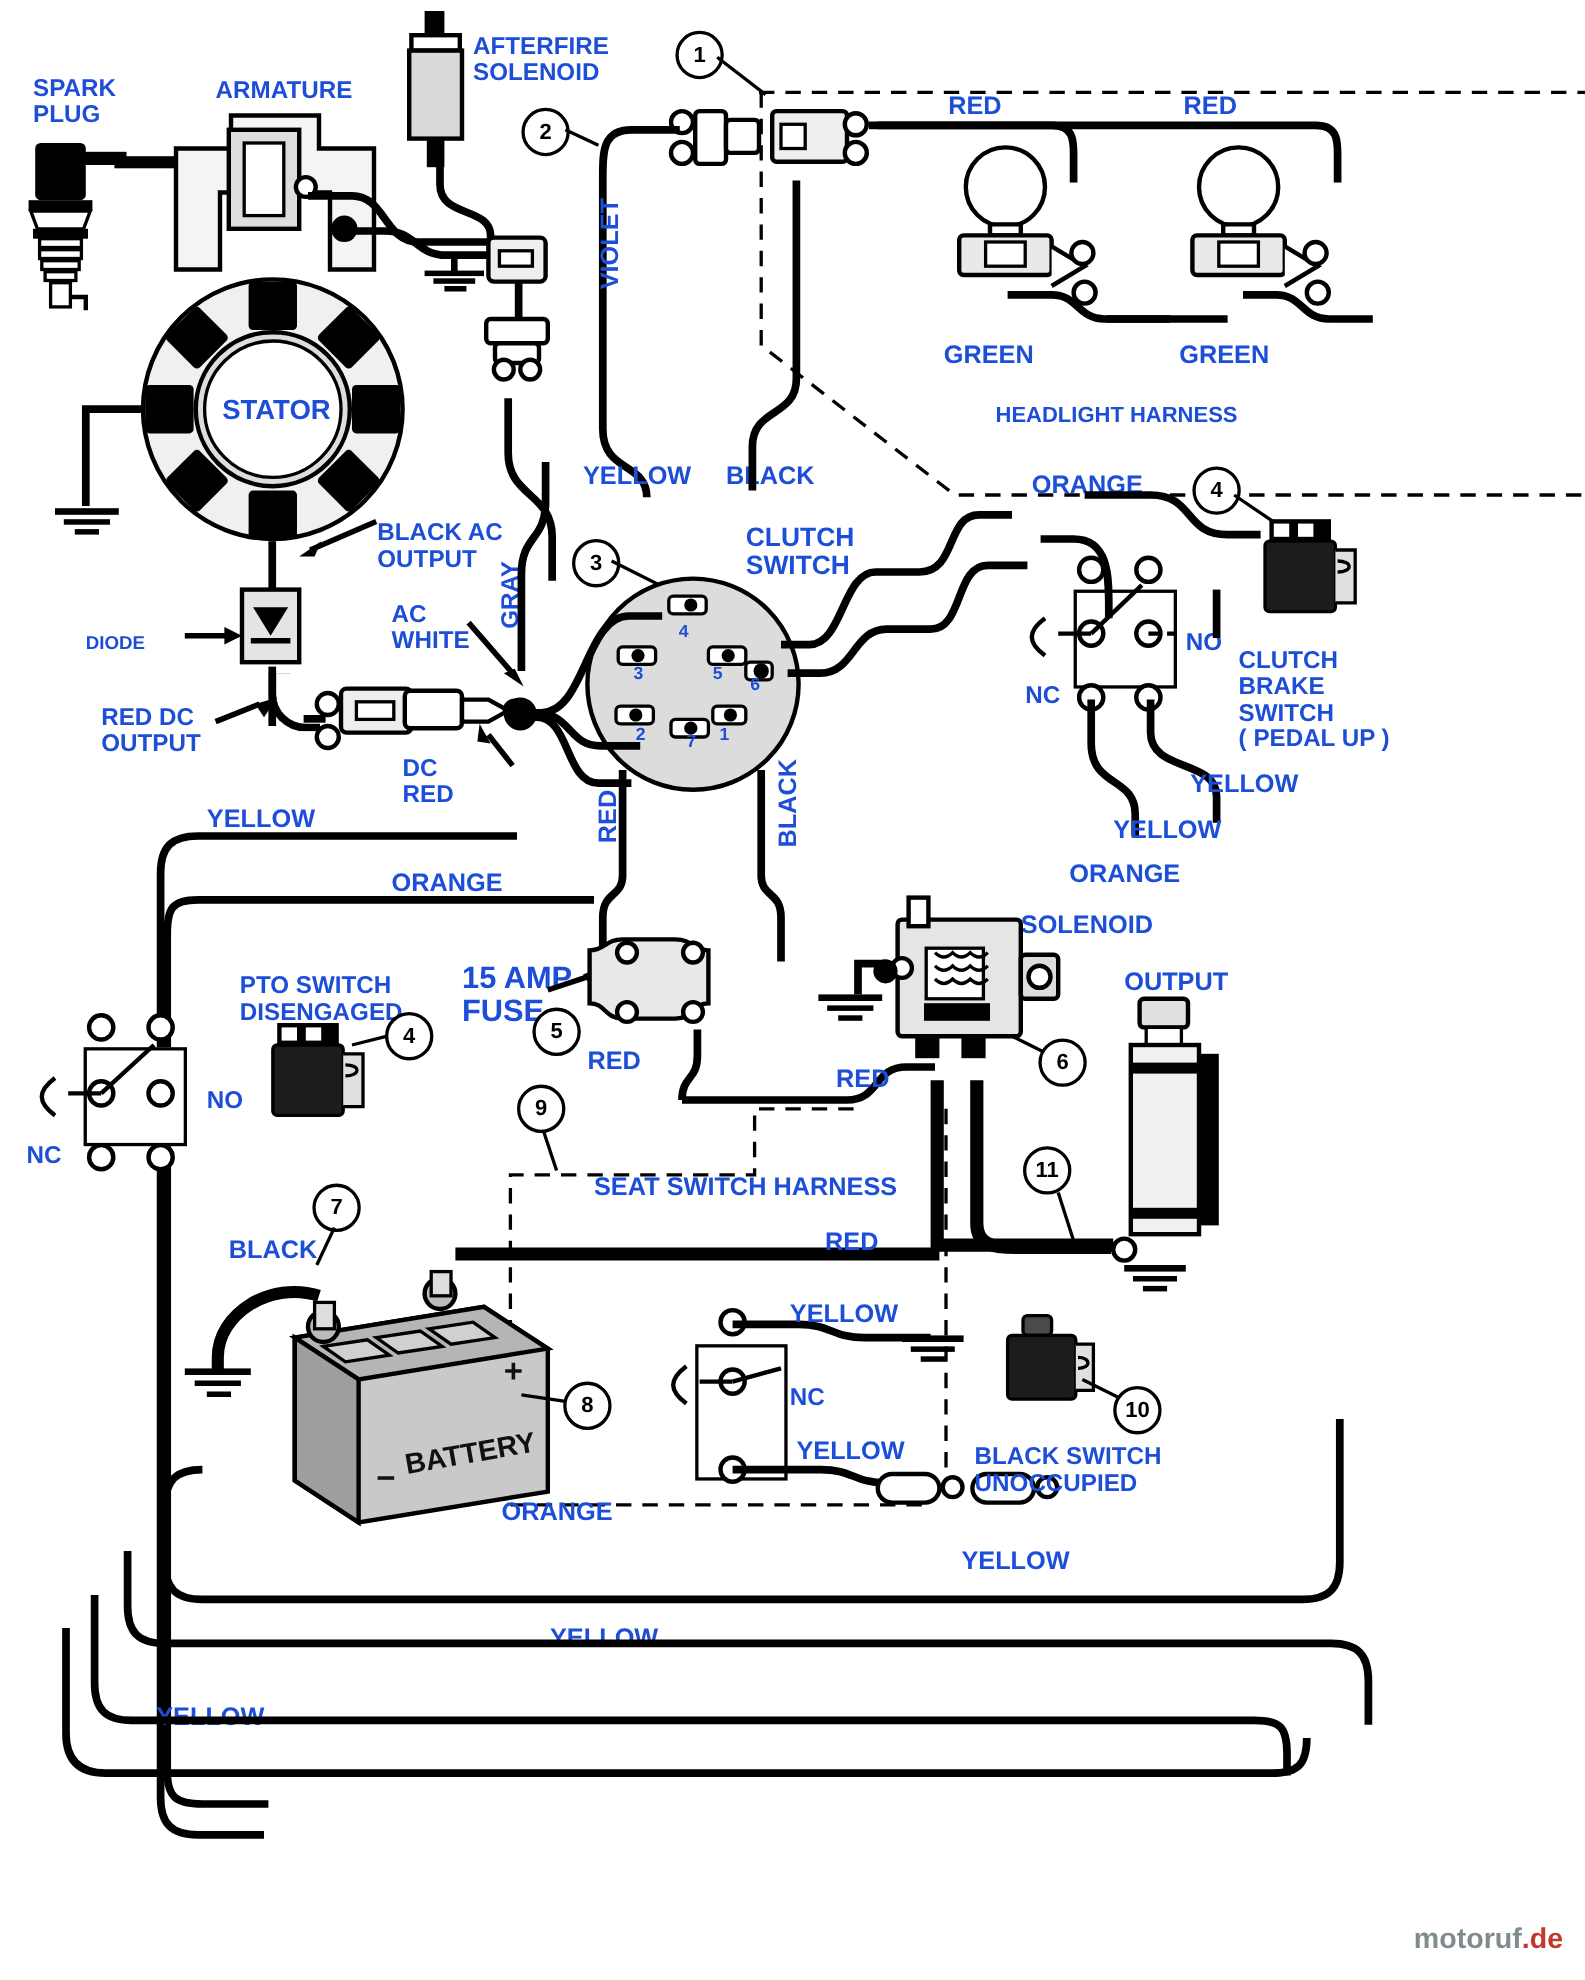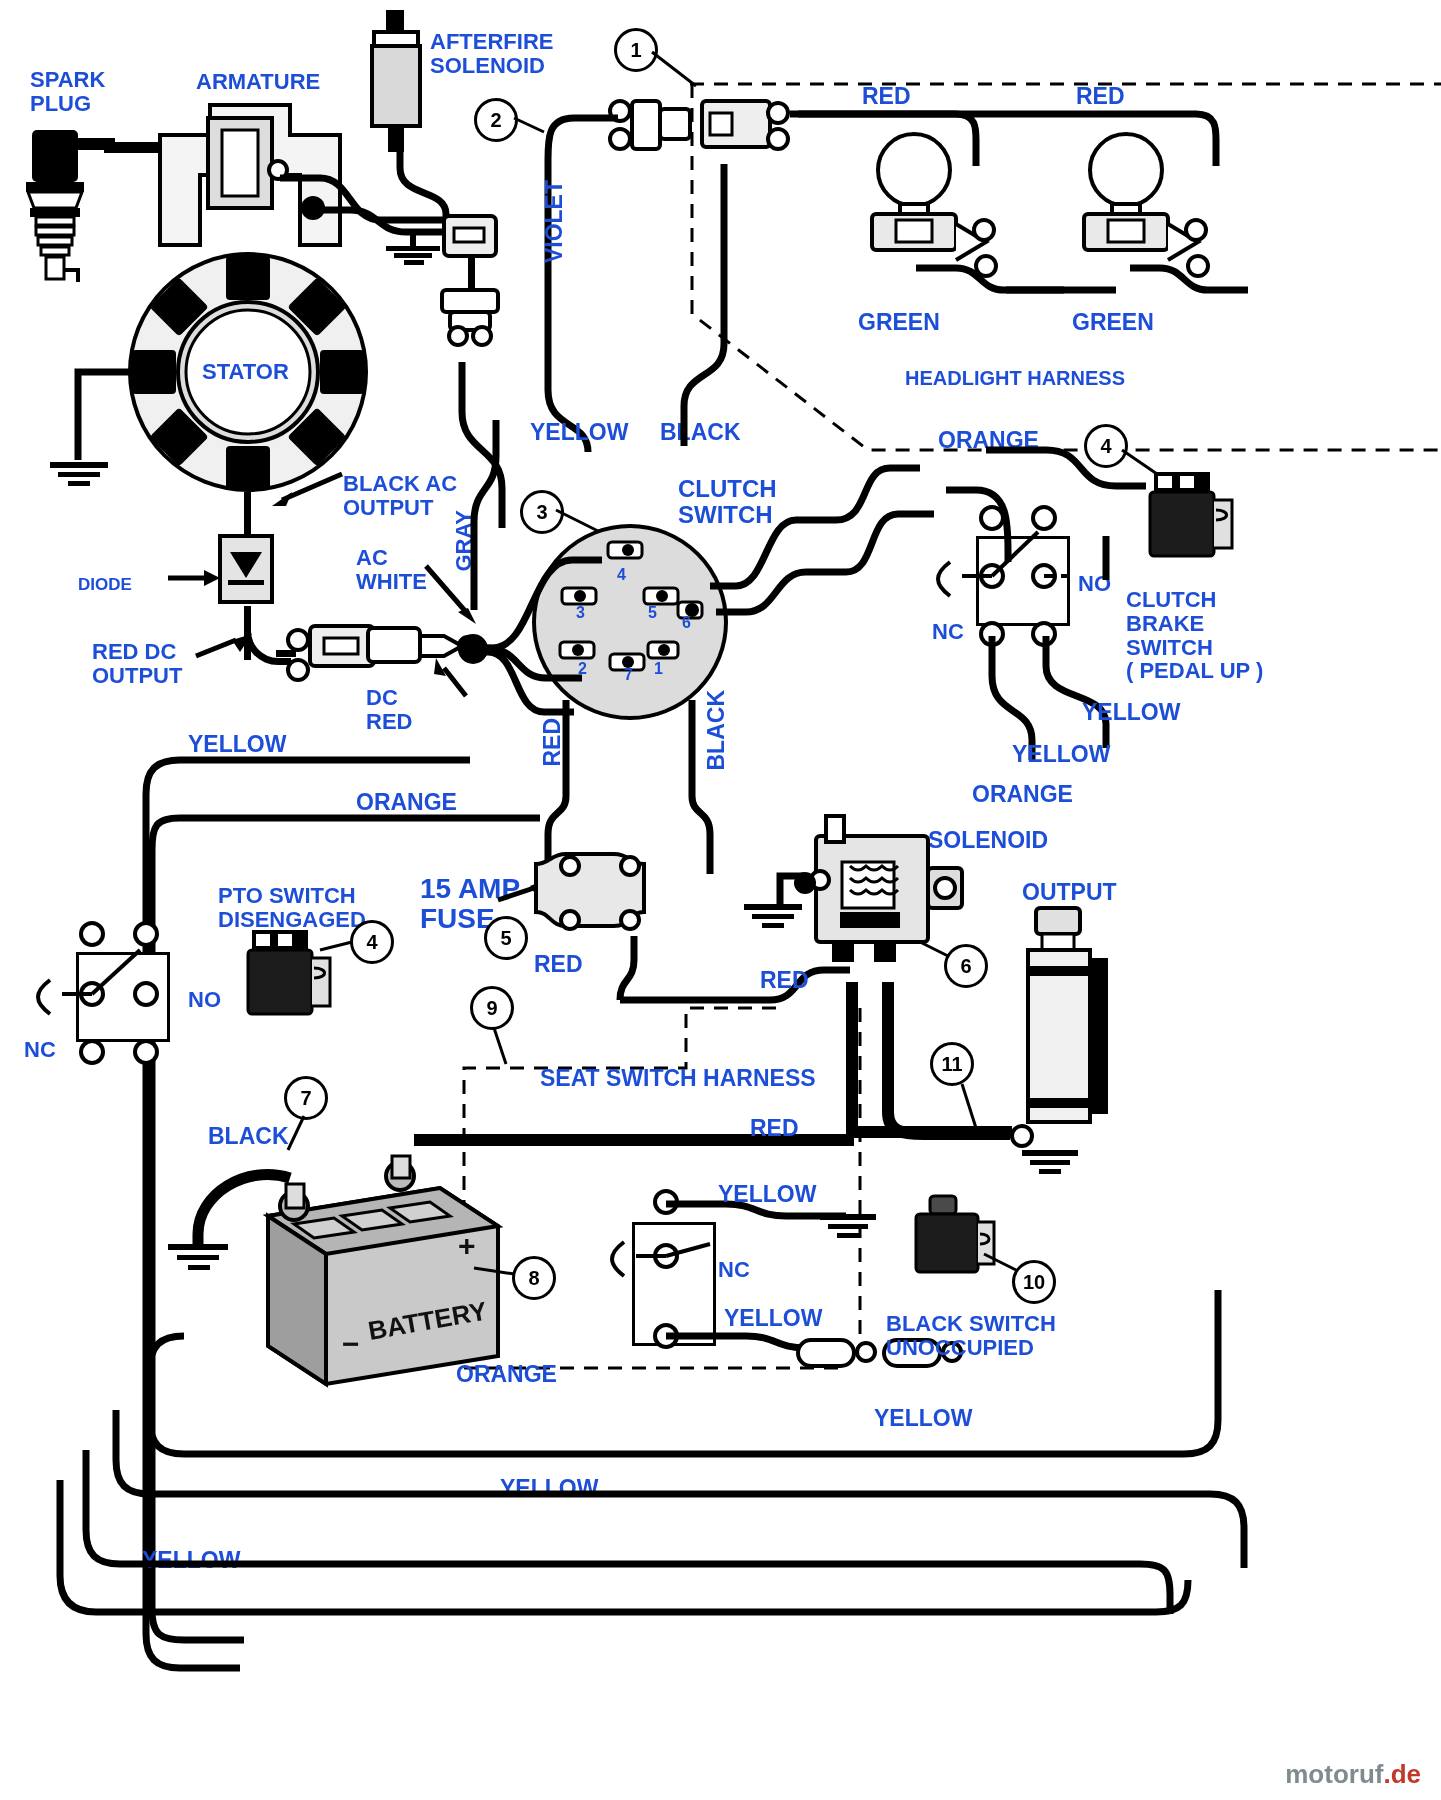--- a/index.html
+++ b/index.html
@@ -14,21 +14,21 @@
   .wire.h{height:7px;}
   .wire.v{width:7px;}
   .fat.h{height:11px;}
   .curve{position:absolute;border:7px solid #000;background:transparent;}
   .curve.bl{border-right:none;border-top:none;border-bottom-left-radius:34px;}
   .box{position:absolute;border:3px solid #000;background:#fff;}
   .circ{position:absolute;border-radius:50%;border:4px solid #000;background:#fff;}
   .node{position:absolute;border-radius:50%;background:#000;}
   .gnd{position:absolute;}
   .gnd i{position:absolute;background:#000;display:block;}
-  .logo{position:absolute;right:20px;bottom:10px;font-size:26px;font-weight:bold;color:#8a8f98;}
+  .logo{position:absolute;right:20px;bottom:22px;font-size:26px;font-weight:bold;color:#8a8f98;}
   .logo .de{color:#c0392b;font-weight:bold;}
   .logo .m{color:#7f8c8d;}
   svg{position:absolute;overflow:visible;}
 </style>
 </head>
 <body>
 
 <div id="page">
 
   <div class="lbl c" style="left:30px;top:68px;font-size:22px;">SPARK
@@ -103,21 +103,21 @@
       <rect x="116" y="4" width="44" height="44" rx="4"></rect>
       <rect x="116" y="194" width="44" height="44" rx="4"></rect>
       <rect x="22" y="98" width="44" height="44" rx="4"></rect>
       <rect x="210" y="98" width="44" height="44" rx="4"></rect>
       <rect x="48" y="34" width="42" height="42" rx="4" transform="rotate(-45 69 55)"></rect>
       <rect x="186" y="34" width="42" height="42" rx="4" transform="rotate(45 207 55)"></rect>
       <rect x="48" y="164" width="42" height="42" rx="4" transform="rotate(45 69 185)"></rect>
       <rect x="186" y="164" width="42" height="42" rx="4" transform="rotate(-45 207 185)"></rect>
     </g>
   </svg>
-  <div class="lbl" style="left:202px;top:360px;font-size:22px;">STATOR</div>
+  <div class="lbl" style="left:202px;top:360px;font-size:25px;">STATOR</div>
   <svg style="left:60px;top:360px;width:80px;height:110px;">
     <path d="M70 12 h-52 v88" fill="none" stroke="#000" stroke-width="7"></path>
   </svg>
   <div class="gnd" style="left:50px;top:462px;width:60px;height:32px;">
     <i style="left:0;top:0;width:58px;height:6px;"></i>
     <i style="left:8px;top:10px;width:42px;height:5px;"></i>
     <i style="left:18px;top:19px;width:22px;height:5px;"></i>
   </div>
 
   <div class="wire v" style="left:244px;top:492px;height:52px;"></div>

